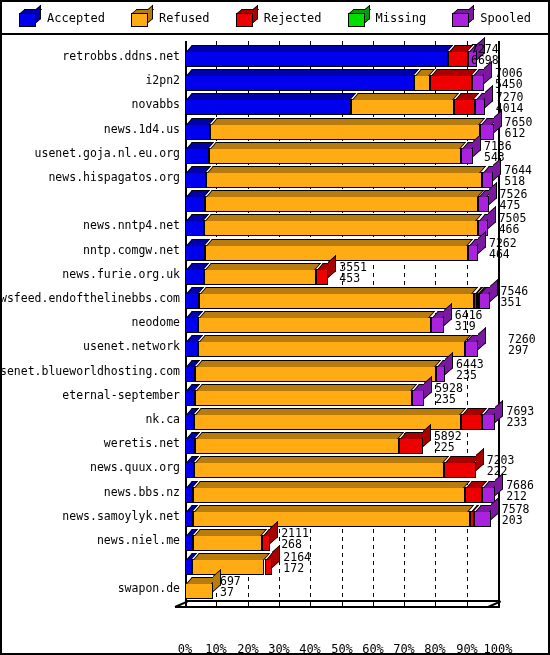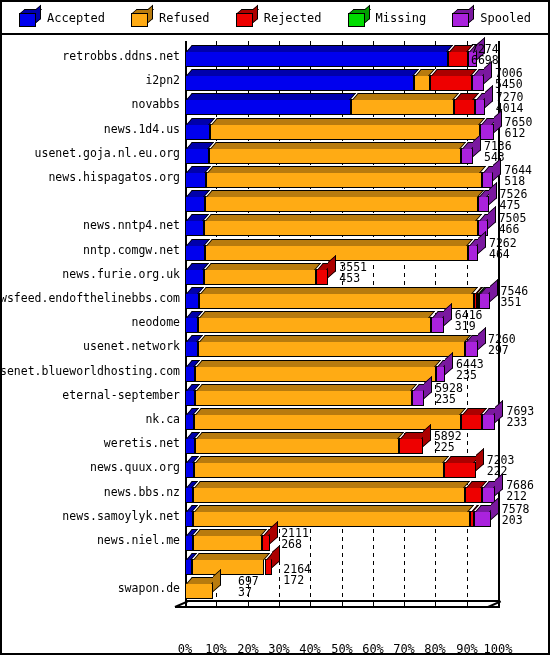--- a/index.html
+++ b/index.html
@@ -373,21 +373,21 @@
               <span class="cap" style="background: rgb(0, 0, 171);"></span>
             </div>
             <div class="seg" style="left: 12.833px; width: 267.615px; background: rgb(255, 171, 20);">
               <span class="cap" style="background: rgb(184, 123, 14);"></span>
             </div>
             <div class="seg" style="left: 280.448px; width: 12.52px; background: rgb(170, 34, 221);">
               <span class="cap" style="background: rgb(122, 24, 159);"></span>
             </div>
             <div class="endcap" style="left: 292.968px; background: rgb(122, 24, 159);"></div>
           </div>
-          <div class="vals" style="left: 486px; top: 1px;">
+          <div class="vals" style="left: 506px; top: 1px;">
             <span class="v1">7260</span>
             <span class="v2">297</span>
           </div>
         </div>
         <div class="row" style="top: 322.6px;">
           <div class="rlabel">usenet.blueworldhosting.com</div>
           <div class="bar">
             <div class="seg" style="left: 0px; width: 10.016px; background: rgb(0, 0, 238);">
               <span class="cap" style="background: rgb(0, 0, 171);"></span>
             </div>
@@ -552,34 +552,34 @@
               <span class="cap" style="background: rgb(0, 0, 171);"></span>
             </div>
             <div class="seg" style="left: 6.886px; width: 72.616px; background: rgb(255, 171, 20);">
               <span class="cap" style="background: rgb(184, 123, 14);"></span>
             </div>
             <div class="seg" style="left: 79.502px; width: 7.825px; background: rgb(238, 0, 0);">
               <span class="cap" style="background: rgb(171, 0, 0);"></span>
             </div>
             <div class="endcap" style="left: 87.327px; background: rgb(171, 0, 0);"></div>
           </div>
-          <div class="vals" style="left: 281.327px; top: 13px;">
+          <div class="vals" style="left: 281.327px; top: 1px;">
             <span class="v1">2164</span>
             <span class="v2">172</span>
           </div>
         </div>
         <div class="row" style="top: 540.4px;">
           <div class="rlabel">swapon.de</div>
           <div class="bar">
             <div class="seg" style="left: 0px; width: 28.17px; background: rgb(255, 171, 20);">
               <span class="cap" style="background: rgb(184, 123, 14);"></span>
             </div>
             <div class="endcap" style="left: 28.17px; background: rgb(184, 123, 14);"></div>
           </div>
-          <div class="vals" style="left: 236px; top: 1px;">
+          <div class="vals" style="left: 218px; top: 1px;">
             <span class="v1">697</span>
             <span class="v2">37</span>
           </div>
         </div>
       </div>
     <div id="axis-bottom"></div>
     <div id="axis-bottom2"></div>
     <div class="floor-slant" style="left:173px;top:571px;width:14px;transform:rotate(-24deg);"></div>
     <div class="floor-slant" style="left:486px;top:571px;width:14px;transform:rotate(-24deg);"></div>
     <div id="ticks-holder">

